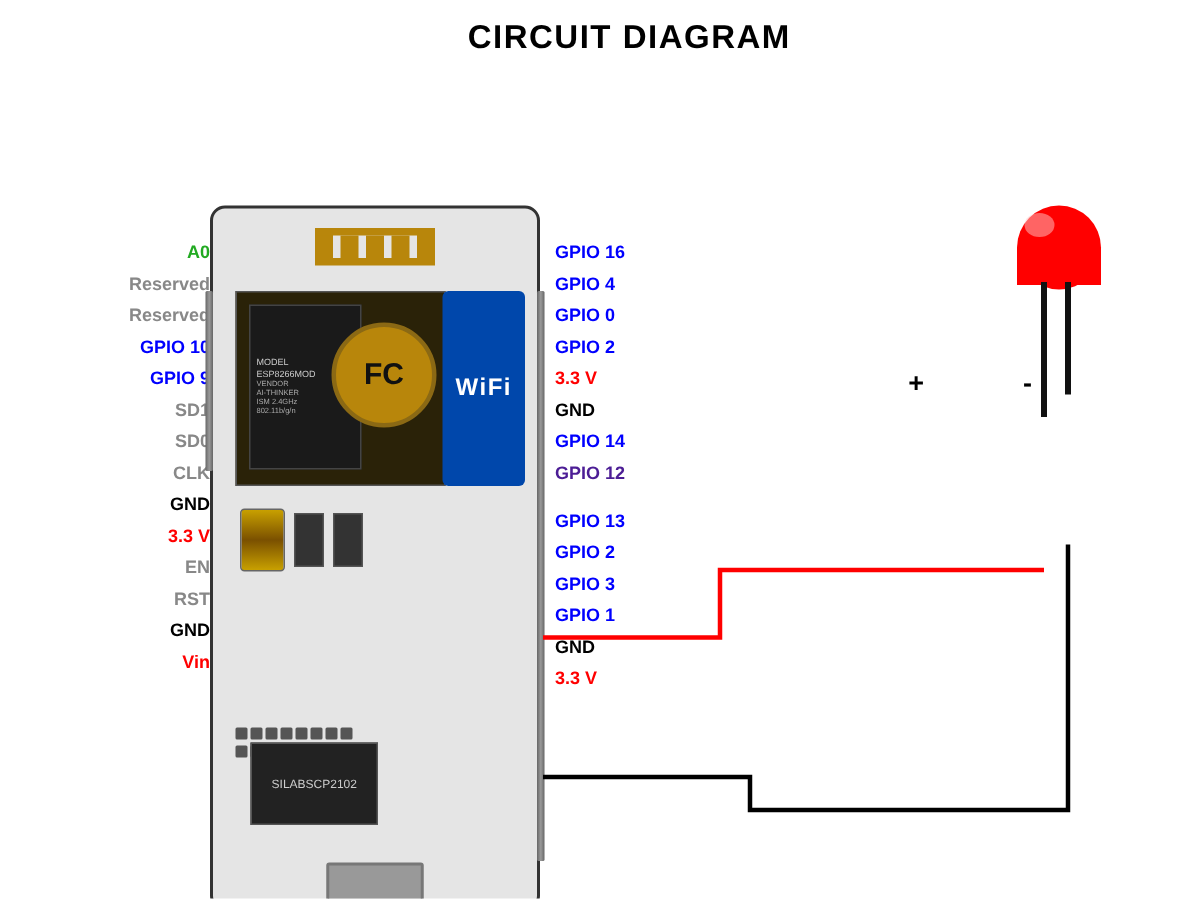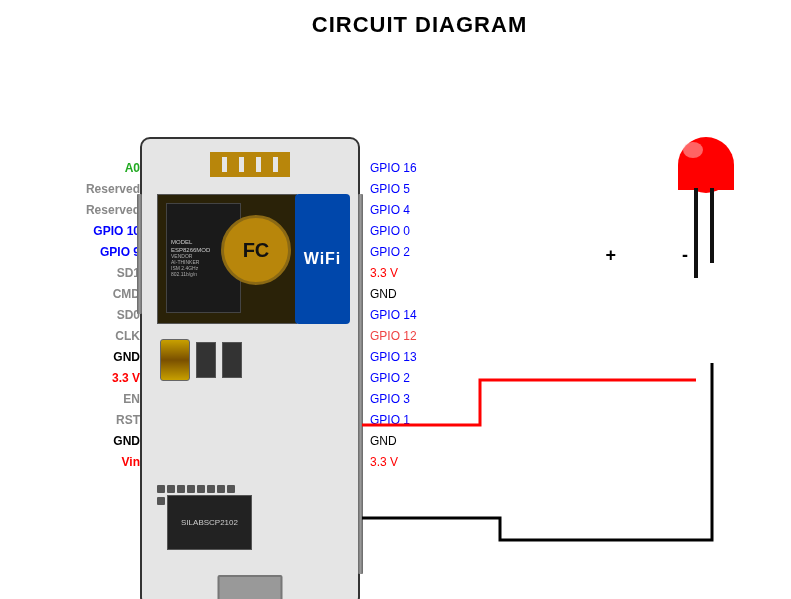--- a/index.html
+++ b/index.html
@@ -90,21 +90,21 @@
     
     .right-labels {
       position: absolute;
       right: 10px;
       top: 105px;
       display: flex;
       flex-direction: column;
     }
     .label-right {
       font-size: 12px;
-      font-weight: normal;
+      font-weight: bold;
       text-align: left;
       line-height: 1;
       margin-bottom: 3px;
       height: 18px;
       display: flex;
       align-items: center;
     }
     
     .silabs-chip {
       position: absolute;
@@ -155,41 +155,39 @@
 
 <div class="diagram-container">
 
   <div class="left-labels" style="position:absolute; left:10px; top:108px; width:130px;">
   <div class="label" style="color: rgb(34, 170, 34); margin-bottom: 2px; height: 19px;">A0</div>
       <div class="label" style="color: rgb(136, 136, 136); margin-bottom: 2px; height: 19px;">Reserved</div>
       <div class="label" style="color: rgb(136, 136, 136); margin-bottom: 2px; height: 19px;">Reserved</div>
       <div class="label" style="color: rgb(0, 0, 255); margin-bottom: 2px; height: 19px;">GPIO 10</div>
       <div class="label" style="color: rgb(0, 0, 255); margin-bottom: 2px; height: 19px;">GPIO 9</div>
       <div class="label" style="color: rgb(136, 136, 136); margin-bottom: 2px; height: 19px;">SD1</div>
-      <div class="label" style="color: rgb(136, 136, 136); margin-bottom: 2px; height: 19px;">CMD</div>
       <div class="label" style="color: rgb(136, 136, 136); margin-bottom: 2px; height: 19px;">SD0</div>
       <div class="label" style="color: rgb(136, 136, 136); margin-bottom: 2px; height: 19px;">CLK</div>
       <div class="label" style="color: rgb(0, 0, 0); margin-bottom: 2px; height: 19px;">GND</div>
       <div class="label" style="color: rgb(255, 0, 0); margin-bottom: 2px; height: 19px;">3.3 V</div>
       <div class="label" style="color: rgb(136, 136, 136); margin-bottom: 2px; height: 19px;">EN</div>
       <div class="label" style="color: rgb(136, 136, 136); margin-bottom: 2px; height: 19px;">RST</div>
       <div class="label" style="color: rgb(0, 0, 0); margin-bottom: 2px; height: 19px;">GND</div>
       <div class="label" style="color: rgb(255, 0, 0); margin-bottom: 2px; height: 19px;">Vin</div>
     </div>
 
   <div class="right-labels" style="position:absolute; left:370px; top:108px; width:130px;">
   <div class="label-right" style="color: rgb(0, 0, 255); margin-bottom: 2px; height: 19px;">GPIO 16</div>
-      <div class="label-right" style="color: rgb(0, 0, 255); margin-bottom: 2px; height: 19px;">GPIO 5</div>
       <div class="label-right" style="color: rgb(0, 0, 255); margin-bottom: 2px; height: 19px;">GPIO 4</div>
       <div class="label-right" style="color: rgb(0, 0, 255); margin-bottom: 2px; height: 19px;">GPIO 0</div>
       <div class="label-right" style="color: rgb(0, 0, 255); margin-bottom: 2px; height: 19px;">GPIO 2</div>
       <div class="label-right" style="color: rgb(255, 0, 0); margin-bottom: 2px; height: 19px;">3.3 V</div>
       <div class="label-right" style="color: rgb(0, 0, 0); margin-bottom: 2px; height: 19px;">GND</div>
       <div class="label-right" style="color: rgb(0, 0, 255); margin-bottom: 2px; height: 19px;">GPIO 14</div>
-      <div class="label-right" style="color: #ef4444; margin-bottom: 2px; height: 19px;">GPIO 12</div>
+      <div class="label-right" style="color: #4c1d95; margin-bottom: 13px; height: 19px;">GPIO 12</div>
       <div class="label-right" style="color: rgb(0, 0, 255); margin-bottom: 2px; height: 19px;">GPIO 13</div>
       <div class="label-right" style="color: rgb(0, 0, 255); margin-bottom: 2px; height: 19px;">GPIO 2</div>
       <div class="label-right" style="color: rgb(0, 0, 255); margin-bottom: 2px; height: 19px;">GPIO 3</div>
       <div class="label-right" style="color: rgb(0, 0, 255); margin-bottom: 2px; height: 19px;">GPIO 1</div>
       <div class="label-right" style="color: rgb(0, 0, 0); margin-bottom: 2px; height: 19px;">GND</div>
       <div class="label-right" style="color: rgb(255, 0, 0); margin-bottom: 2px; height: 19px;">3.3 V</div>
     </div>
 
   <div class="board">
 

